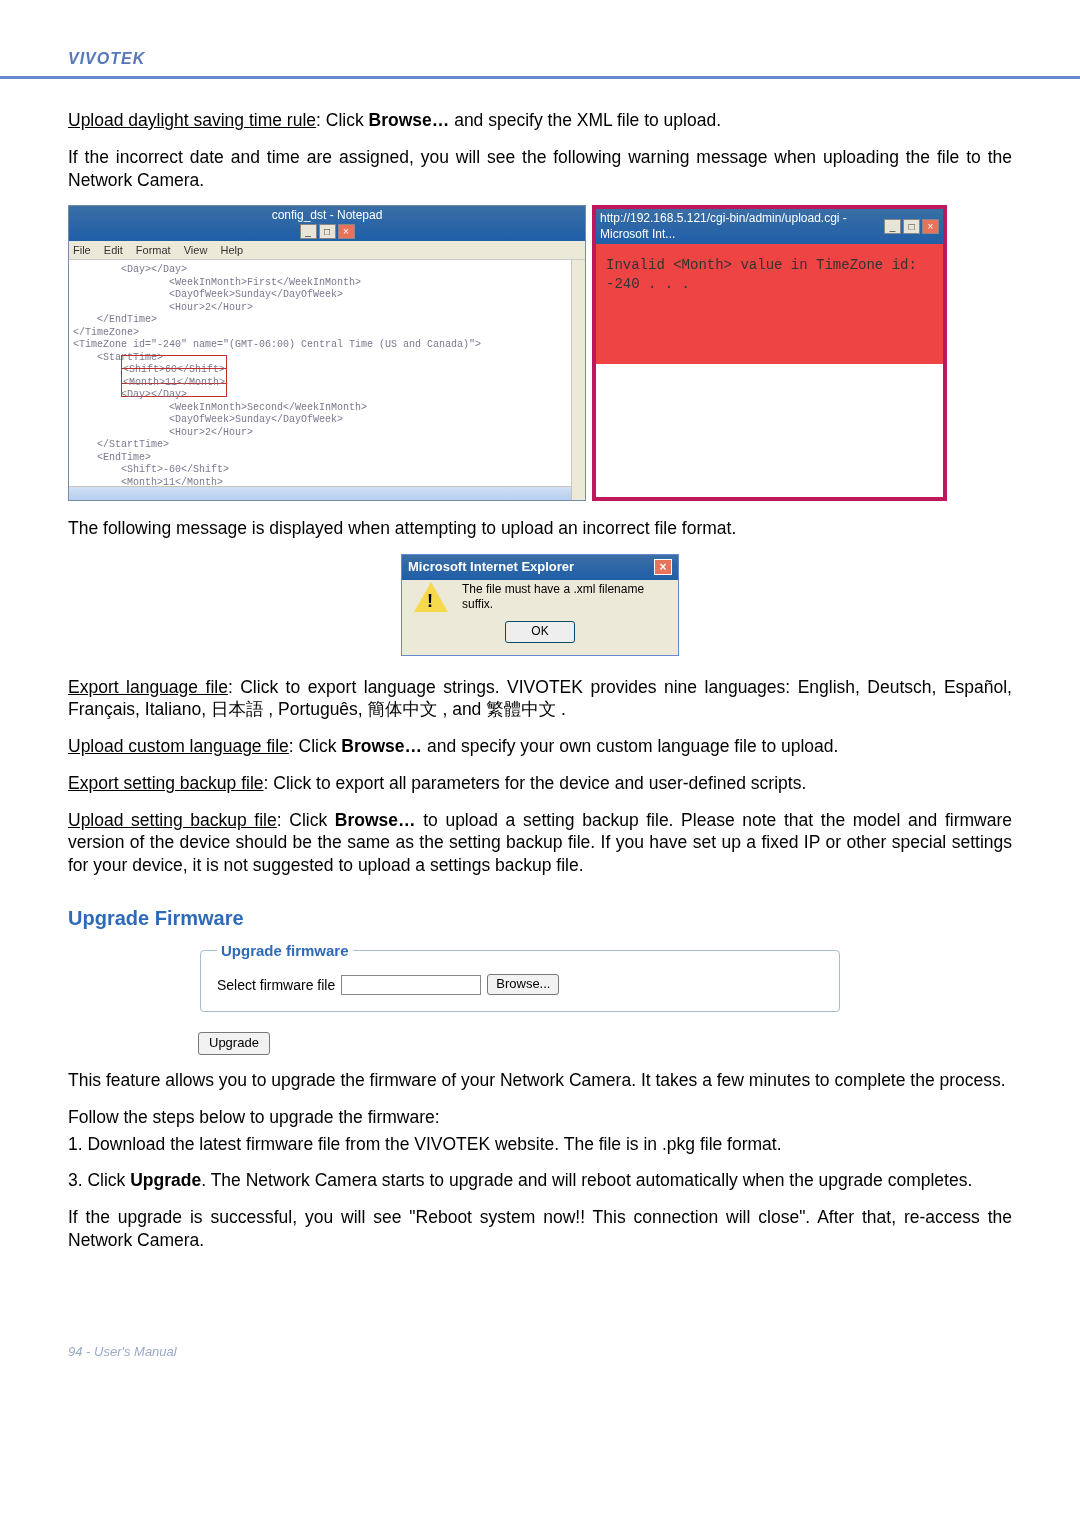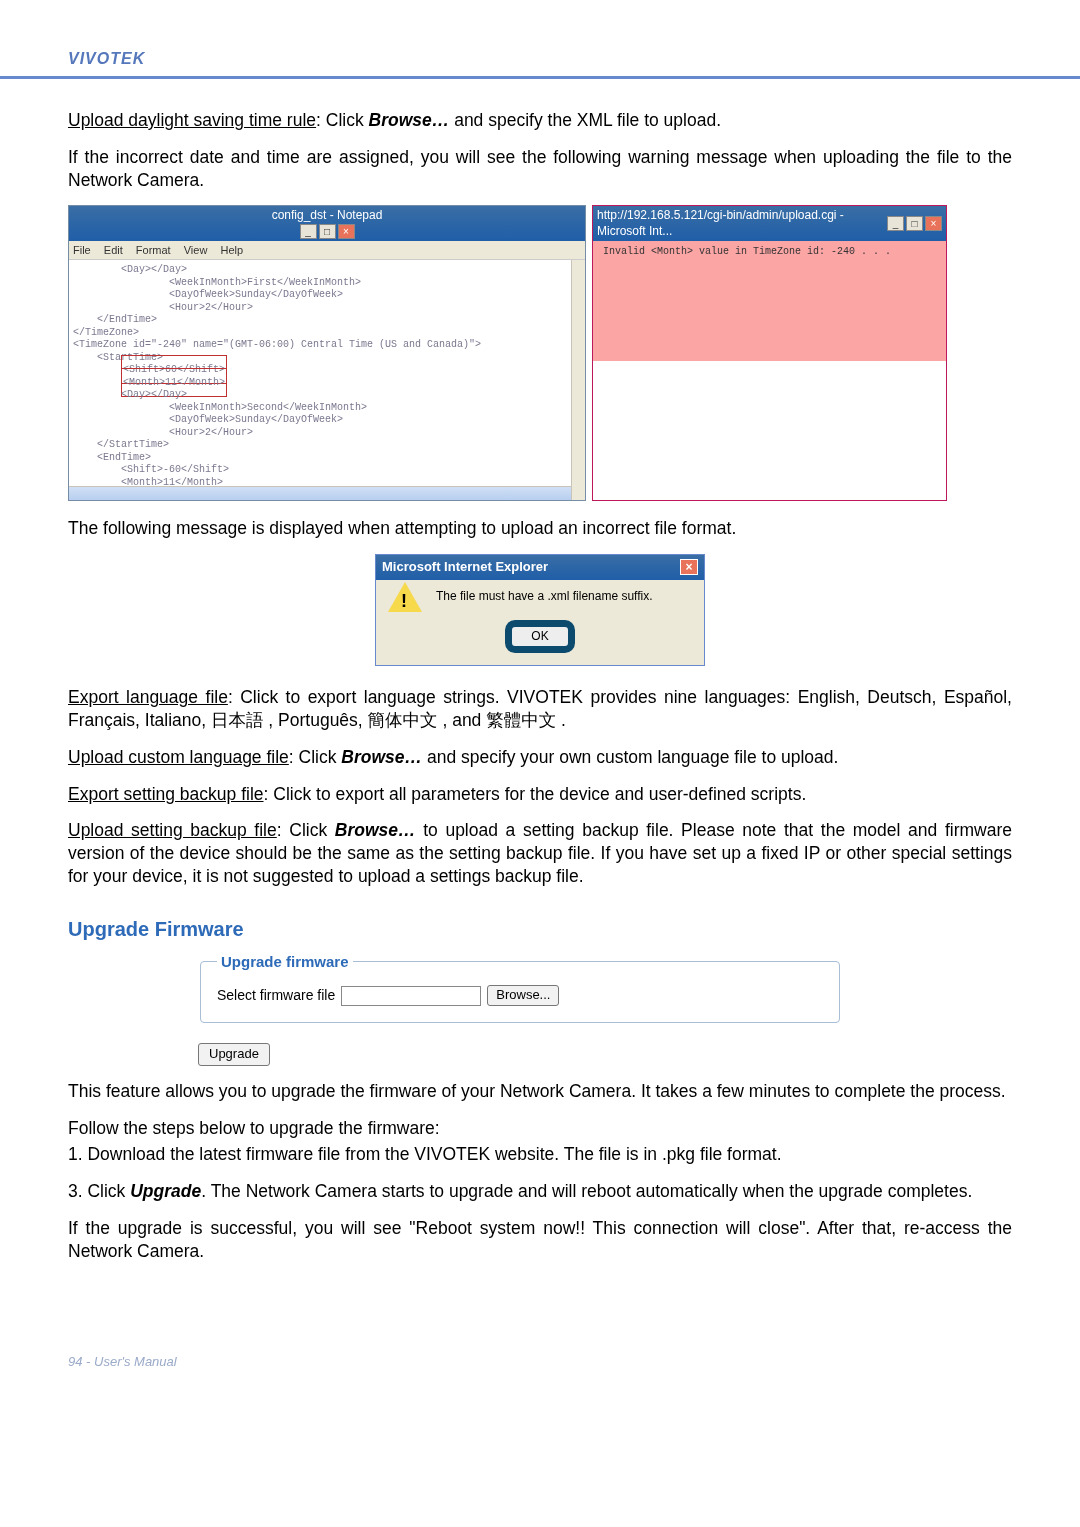--- a/index.html
+++ b/index.html
@@ -25,21 +25,21 @@
     font-size: 16px;
     letter-spacing: 1px;
   }
   .content {
     padding: 30px 68px 20px 68px;
     font-size: 17.5px;
     line-height: 1.3;
   }
   .content p { margin: 0 0 14px 0; text-align: justify; }
   .u { text-decoration: underline; }
-  .bold { font-weight: bold; font-style: italic; }
+  .bold { font-weight: bold; }
 
   
   .dual { display: flex; gap: 6px; margin: 8px 0 16px 0; }
   .np-window {
     width: 518px;
     background: #fff;
     border: 1px solid #758ea5;
     font-size: 11px;
   }
   .np-title {
@@ -84,47 +84,47 @@
   .np-scroll-v {
     position: absolute; right: 0; top: 0; bottom: 0; width: 14px;
     background: #ece9d8; border-left: 1px solid #c8c4b8;
   }
   .np-scroll-h {
     position: absolute; left: 0; right: 14px; bottom: 0; height: 14px;
     background: linear-gradient(#d0dff5, #b8cff0); border-top: 1px solid #c8c4b8;
   }
   .ie-window {
     width: 355px;
-    border: 1px solid #be185d;
+    border: 4px solid #be185d;
     background: #fff;
     font-size: 11px;
   }
   .ie-title {
     background: linear-gradient(#3a6ea5, #1f5ea8);
     color: #fff;
     display: flex;
     align-items: center;
     justify-content: space-between;
     padding: 2px 4px;
     font-size: 12px;
   }
   .ie-body {
     font-family: "Courier New", monospace;
-    font-size: 10px;
+    font-size: 14px;
     color: #333;
-    padding: 4px 10px;
+    padding: 12px 10px;
     height: 120px;
-    background: #fca5a5;
+    background: #ef4444;
   }
 
   
   .dialog-wrap { text-align: center; margin: 10px 0 20px 0; }
   .dialog {
     display: inline-block;
-    width: 330px;
+    width: 278px;
     border: 1px solid #6688cc;
     background: #ece9d8;
     text-align: left;
     font-size: 12px;
   }
   .dialog-title {
     background: linear-gradient(#3a6ea5, #1f5ea8);
     color: #fff;
     font-weight: bold;
     padding: 4px 6px;
@@ -151,21 +151,21 @@
   }
   .warn-icon::after {
     content: "!";
     position: absolute;
     left: -4px; top: 8px;
     font-weight: bold; font-size: 18px; color: #000;
   }
   .dialog-footer { text-align: center; padding: 6px 0 12px 0; }
   .ok-btn {
     display: inline-block; width: 70px;
-    border: 7px solid #0c4a6e; border-radius: 10px;
+    border: 1px solid #0c4a6e; border-radius: 3px;
     background: #eee; padding: 2px 0; font-size: 12px;
     text-align: center;
   }
 
   .section-head {
     color: #2d6ab8;
     font-weight: bold;
     font-size: 20px;
     margin: 28px 0 10px 0;
   }

